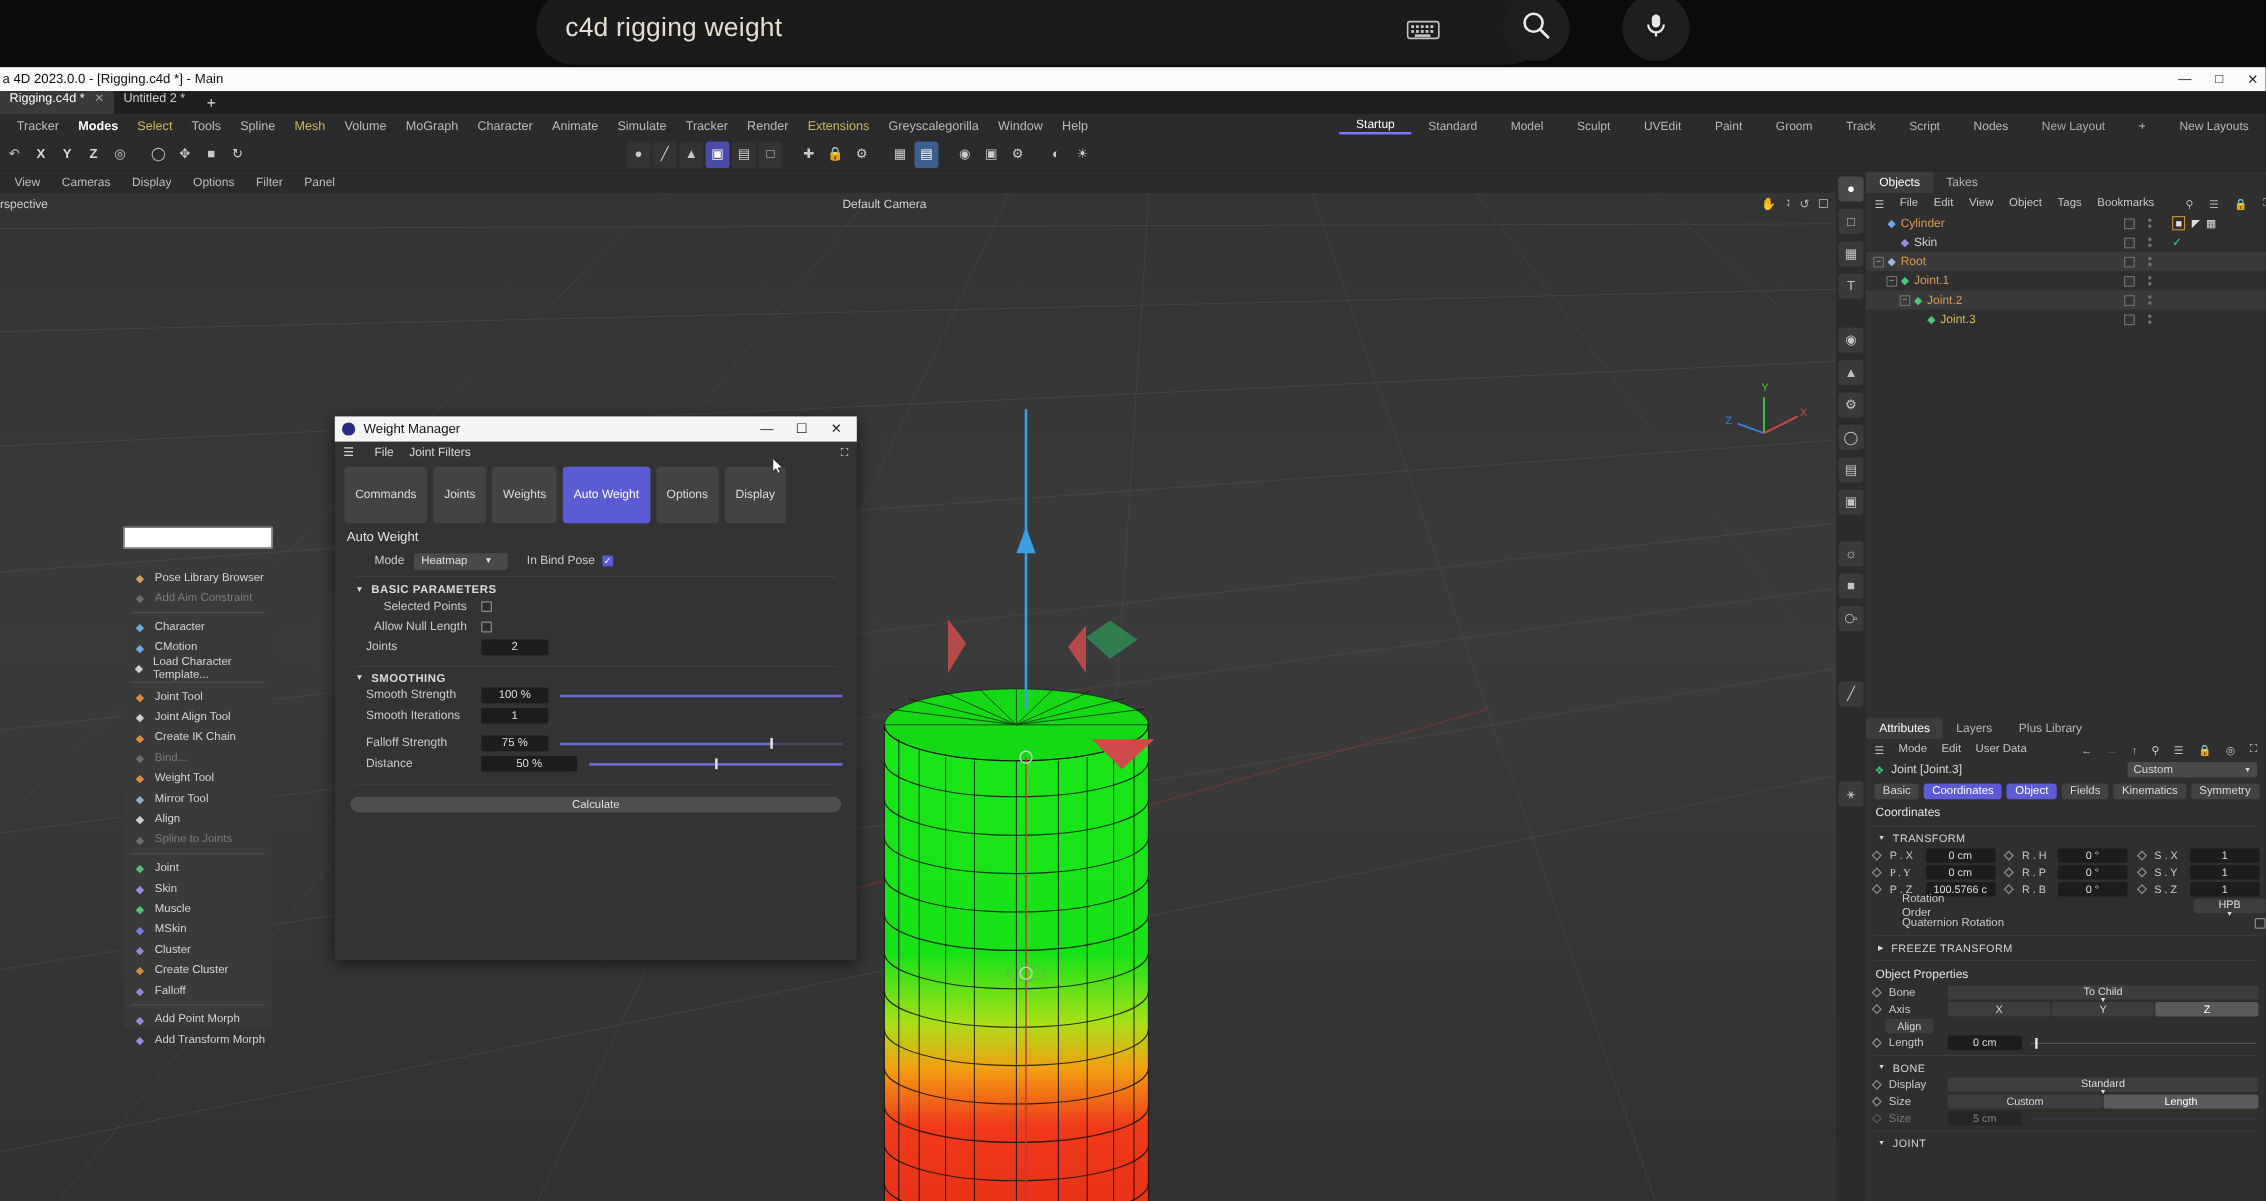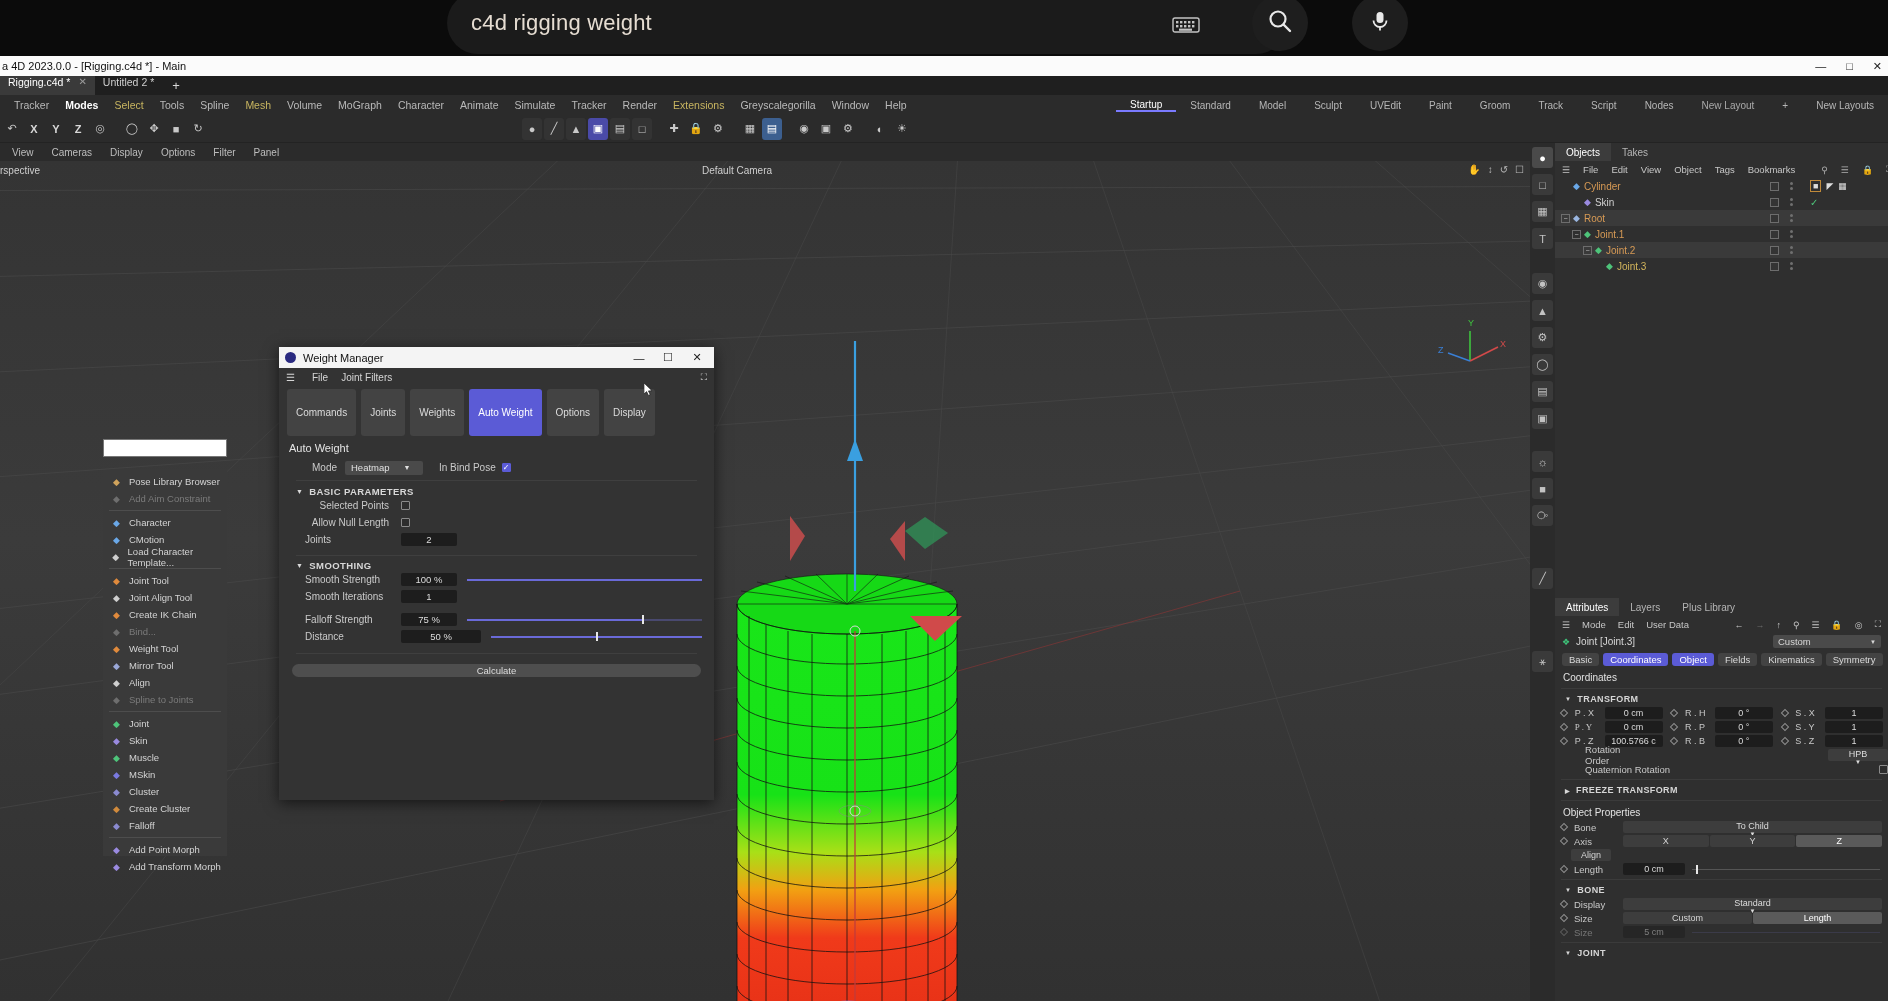--- a/index.html
+++ b/index.html
@@ -124,21 +124,21 @@
   #attr-tabs{height:18px;display:flex;align-items:center;font-size:10px;}
   #attr-menu{height:17px;display:flex;align-items:center;gap:12px;padding:0 7px;font-size:9.5px;color:#c7c7c7;}
   #attr-menu .spacer{flex:1;}
   #attr-obj{height:17px;display:flex;align-items:center;gap:6px;padding:0 7px;font-size:10px;color:#d8d8d8;}
   #attr-obj .spacer{flex:1;}
   .presel{background:#4a4a4a;height:13px;width:108px;border-radius:2px;display:flex;align-items:center;justify-content:space-between;padding:0 5px;font-size:9.5px;}
   #attr-ptabs{display:flex;gap:4px;padding:3px 7px;font-size:9.5px;}
   .ptab{padding:1px 7px;border-radius:3px;background:#434343;color:#dadada;}
   .ptab.sel{background:#5b5bd6;color:#fff;}
   .ahead{padding:3px 8px 2px 8px;font-size:10px;color:#e2e2e2;}
-  .asect{display:flex;align-items:center;gap:6px;padding-left:10px;font-size:9px;font-weight:bold;color:#d6d6d6;letter-spacing:.4px;height:14px;}
+  .asect{display:flex;align-items:center;gap:6px;padding-left:10px;font-size:9px;font-weight:normal;color:#d6d6d6;letter-spacing:.4px;height:14px;}
   .arow{display:flex;align-items:center;height:14px;padding-left:6px;font-size:9.5px;color:#c9c9c9;gap:3px;justify-content:space-between;}
   .adot{width:6px;height:6px;border:1px solid #8e8e8e;transform:rotate(45deg);display:inline-block;}
   .afield{background:#1d1d1d;height:12px;border-radius:2px;display:flex;align-items:center;justify-content:center;font-size:9px;color:#dcdcdc;}
   .aseg{height:12px;background:#3d3d3d;border-radius:2px;display:flex;align-items:center;justify-content:center;font-size:9px;color:#d5d5d5;}
   .aseg.sel{background:#5a5a5a;color:#fff;}
   .adrop{background:#3d3d3d;height:12px;border-radius:2px;display:flex;align-items:center;justify-content:space-between;padding:0 5px;font-size:9px;color:#dcdcdc;flex-direction:column;}
   .aline{height:1px;background:#3b3b3b;margin:3px 6px;}
 </style>
 </head>
 <body>

